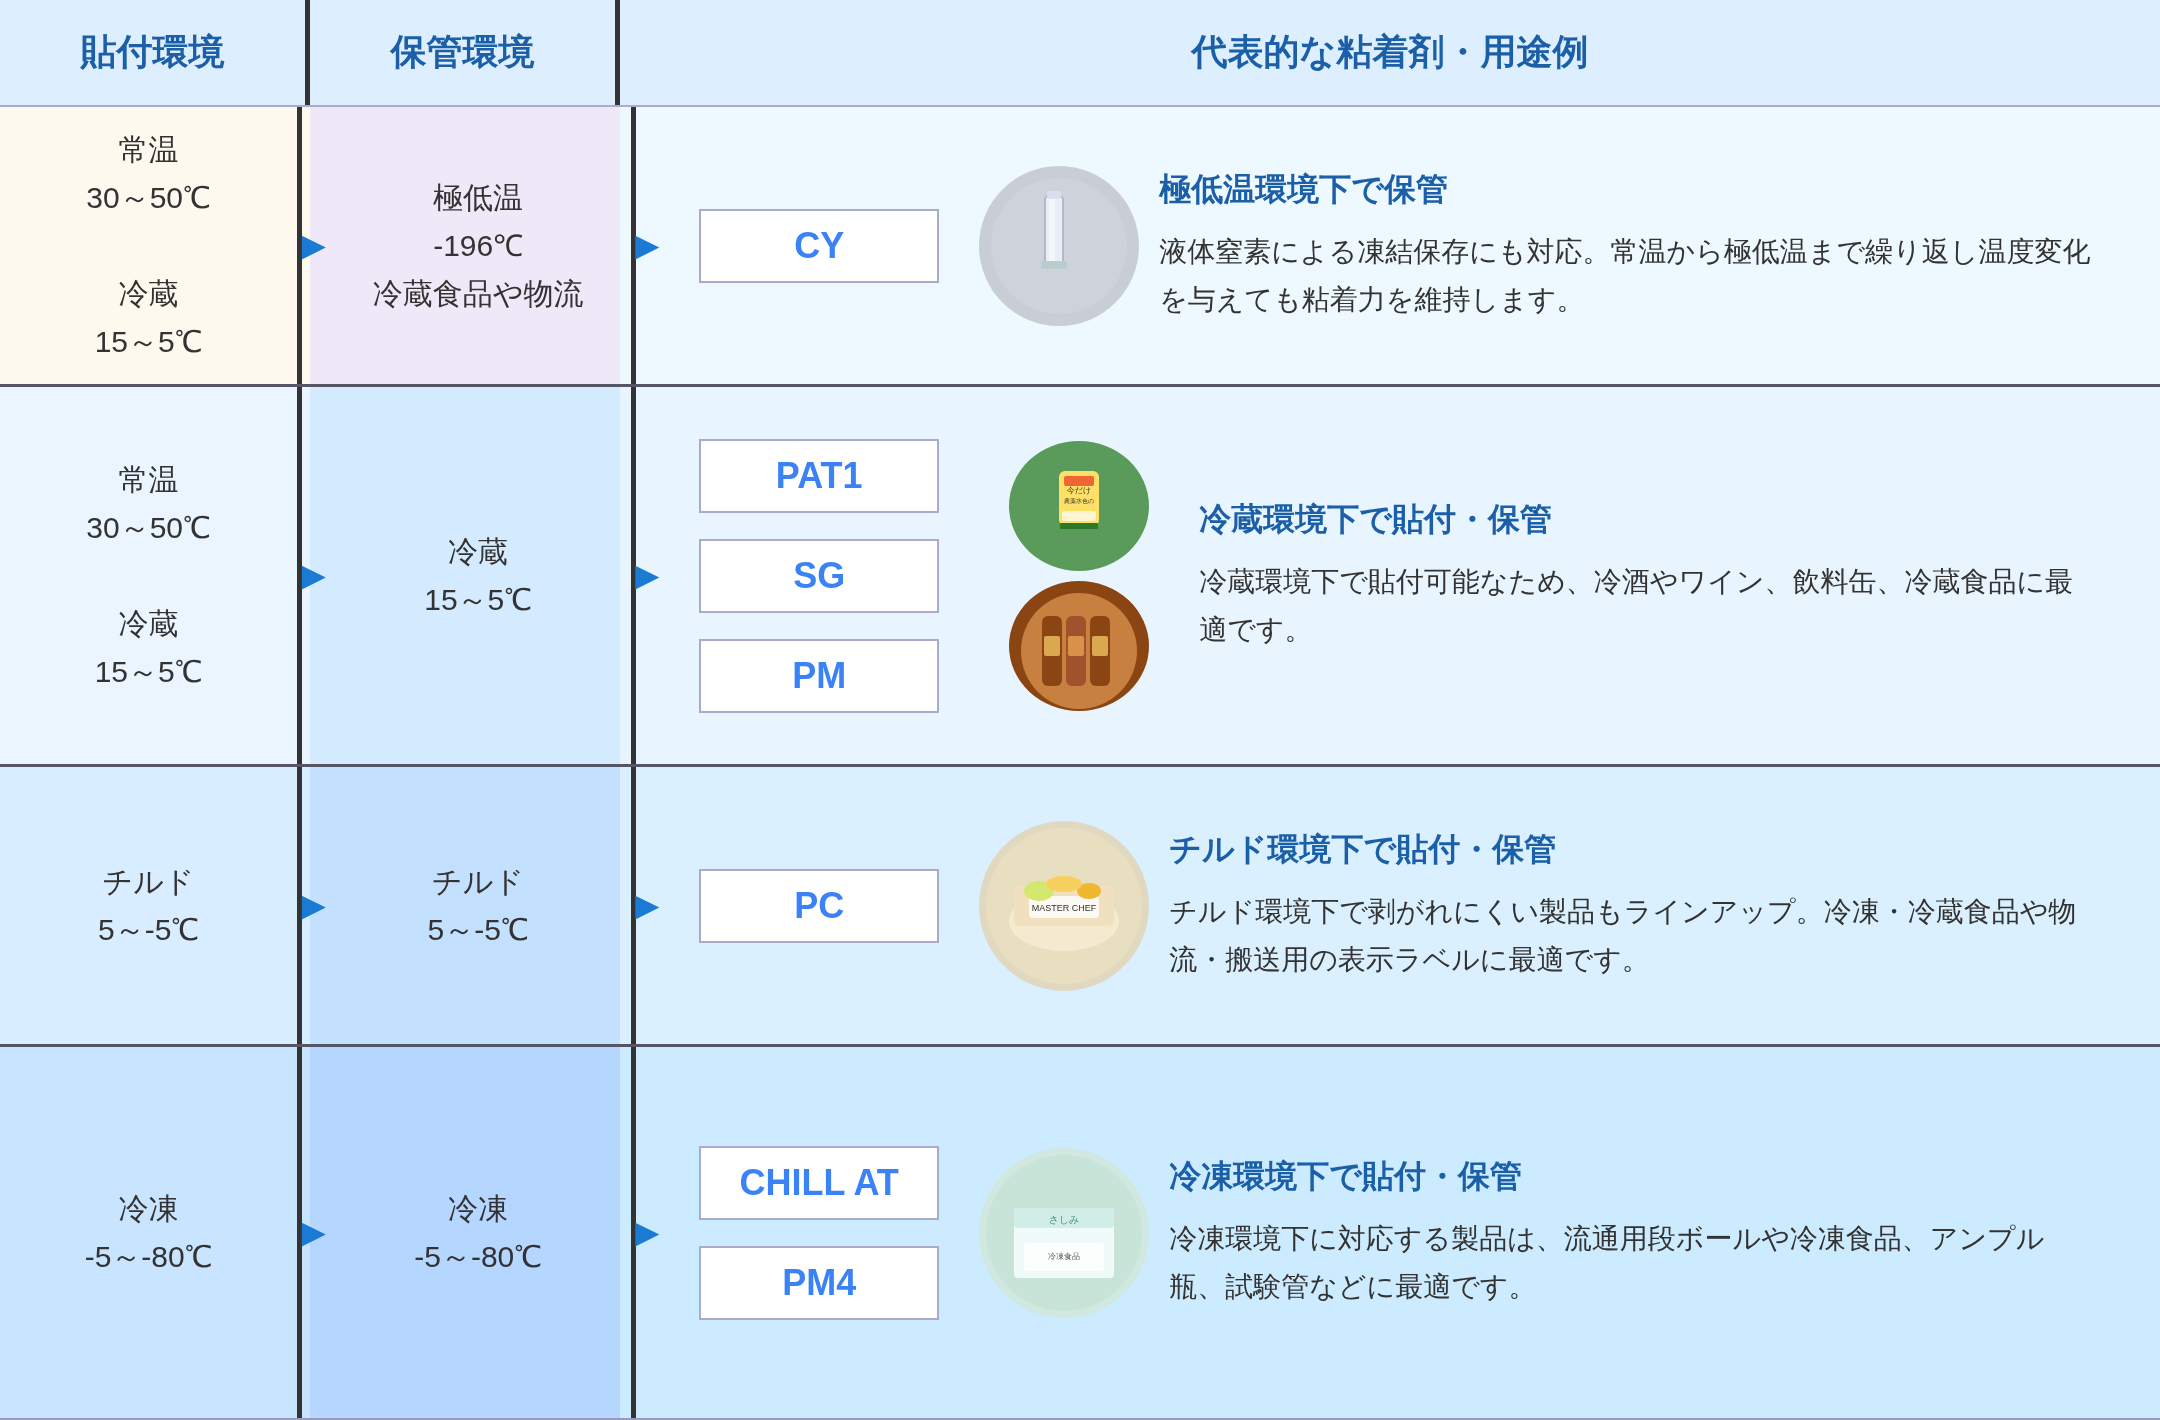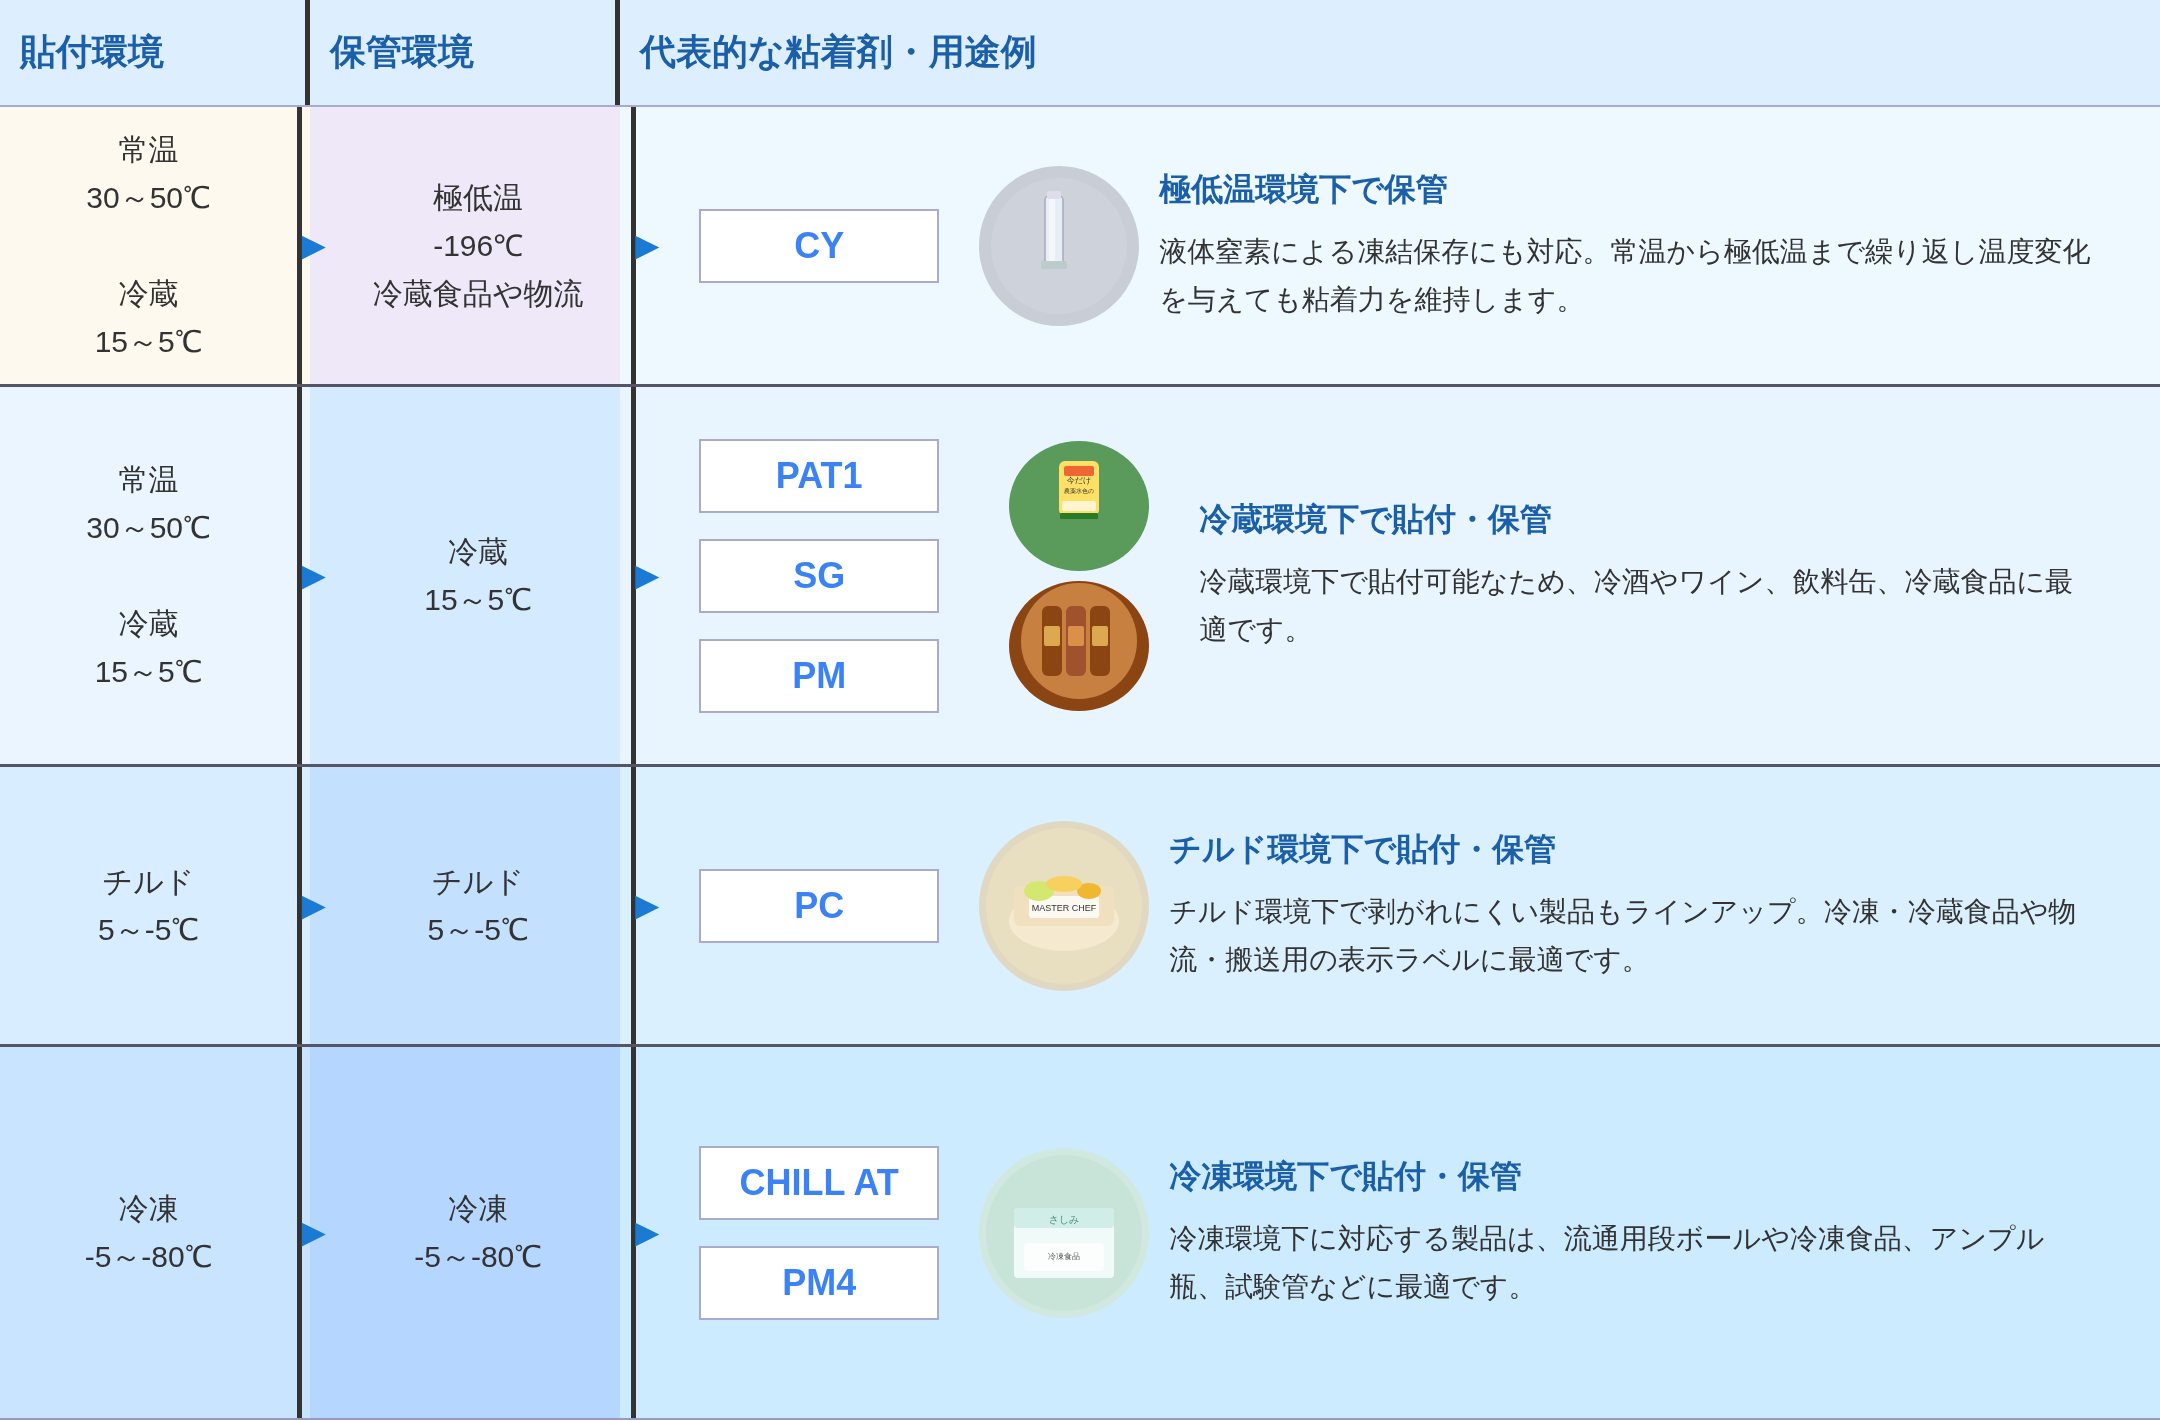--- a/index.html
+++ b/index.html
@@ -19,20 +19,21 @@
     }
 
     
     .header-row {
       display: flex;
       background: #ddeeff;
       border-bottom: 2px solid #aac;
     }
     .header-cell {
       padding: 28px 20px;
+      text-align: center;
       font-weight: bold;
       font-size: 36px;
       color: #1a5fa8;
     }
     .col-env { width: 310px; border-right: 5px solid #333; }
     .col-storage { width: 310px; border-right: 5px solid #333; }
     .col-adhesive { flex: 1; }
 
     .col-env-cell {
       width: 302px;
@@ -142,21 +143,21 @@
     }
 
     .img-small {
       width: 140px;
       height: 130px;
       border-radius: 50%;
       background: #ddd;
       flex-shrink: 0;
       overflow: hidden;
       display: flex;
-      align-items: flex-start;
+      align-items: flex-end;
       justify-content: center;
     }
 
   </style>
 </head>
 <body>
 
 <div class="table-wrapper">
 
   <div class="header-row">

